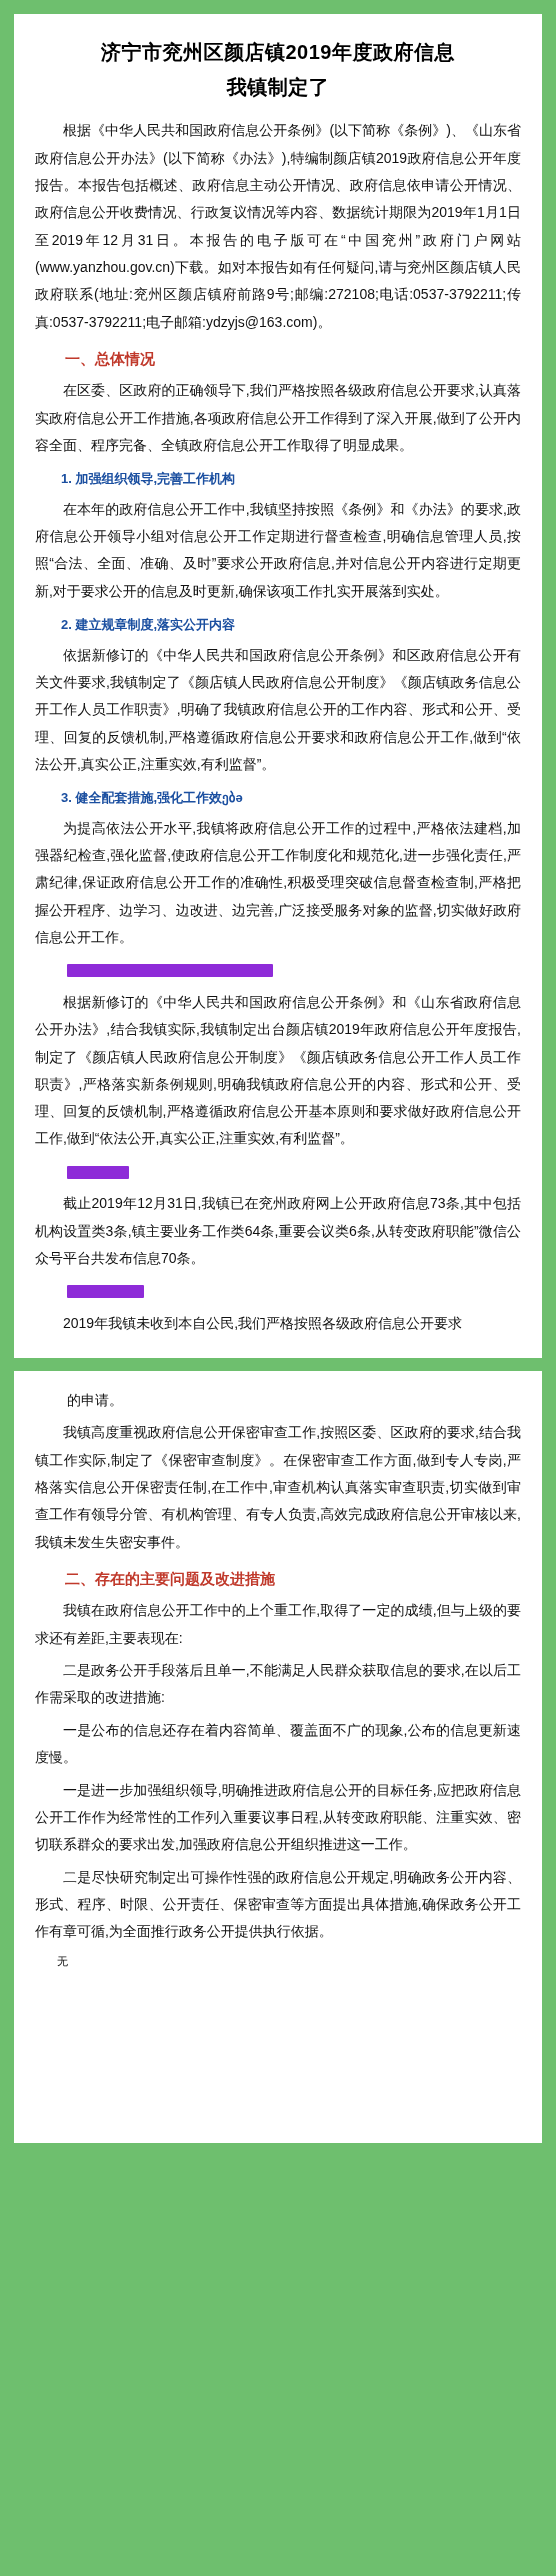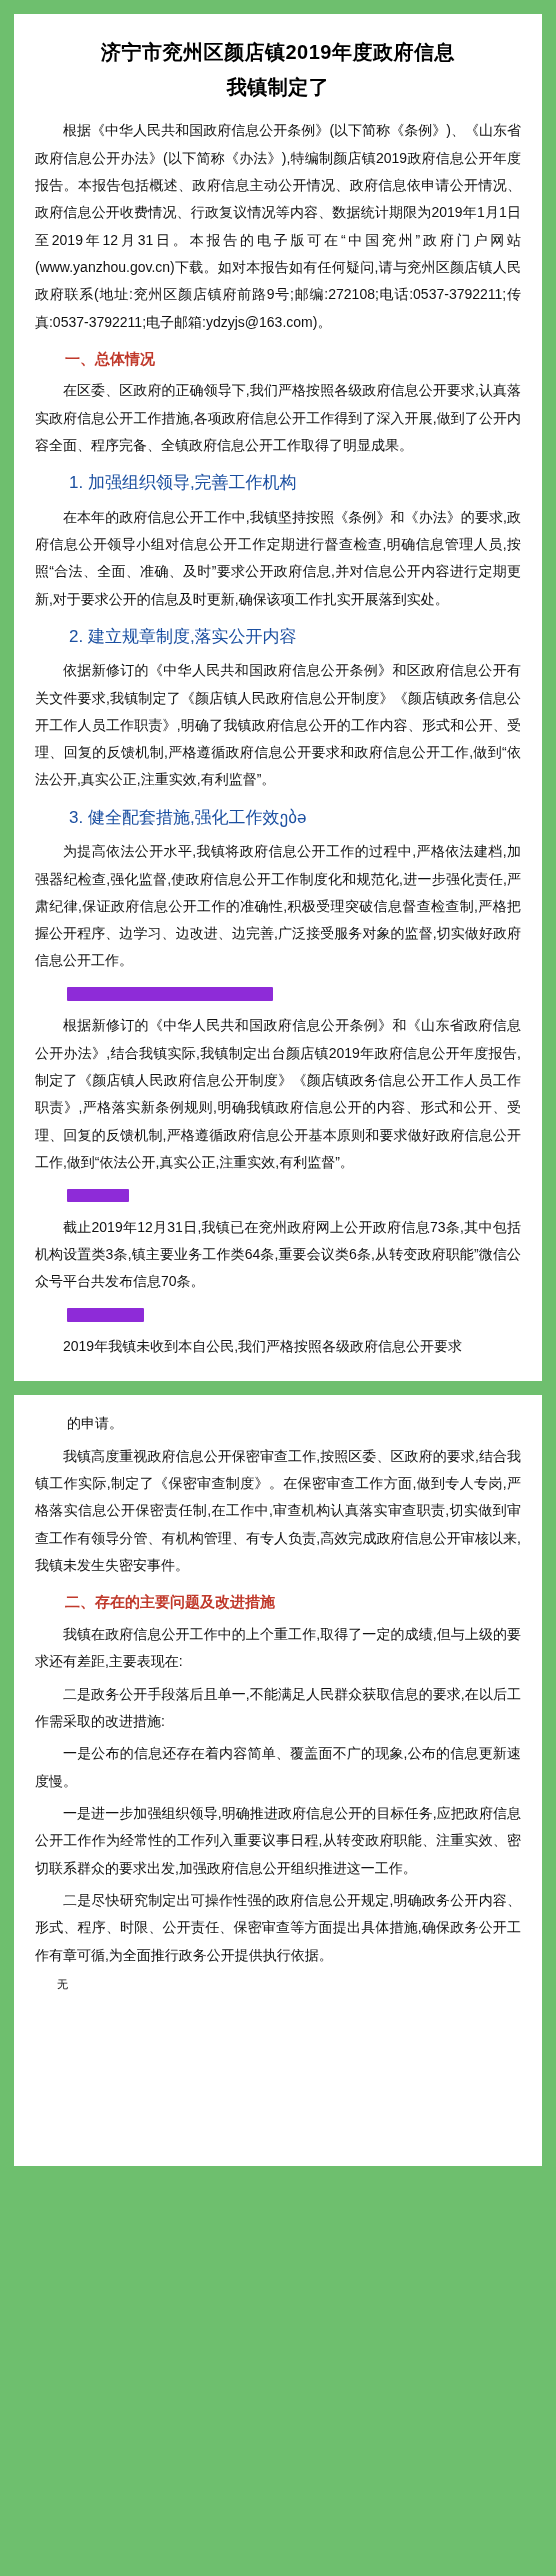--- a/index.html
+++ b/index.html
@@ -52,24 +52,24 @@
   }
   .h-sec {
     font-size: 15px;
     line-height: 1.95;
     color: #c0392b;
     font-weight: bold;
     margin: 8.2px 0 4.1px 0;
     text-indent: 2em;
   }
   .h-sub {
-    font-size: 17px;
+    font-size: 13px;
     line-height: 1.95;
     color: #1b4fa0;
-    font-weight: normal;
+    font-weight: bold;
     margin: 7.2px 0 4.1px 0;
     text-indent: 2em;
   }
   .redact-block {
     display: inline-block;
     background: #8e2bd8;
     height: 13.4px;
     vertical-align: middle;
     border-radius: 1px;
   }

